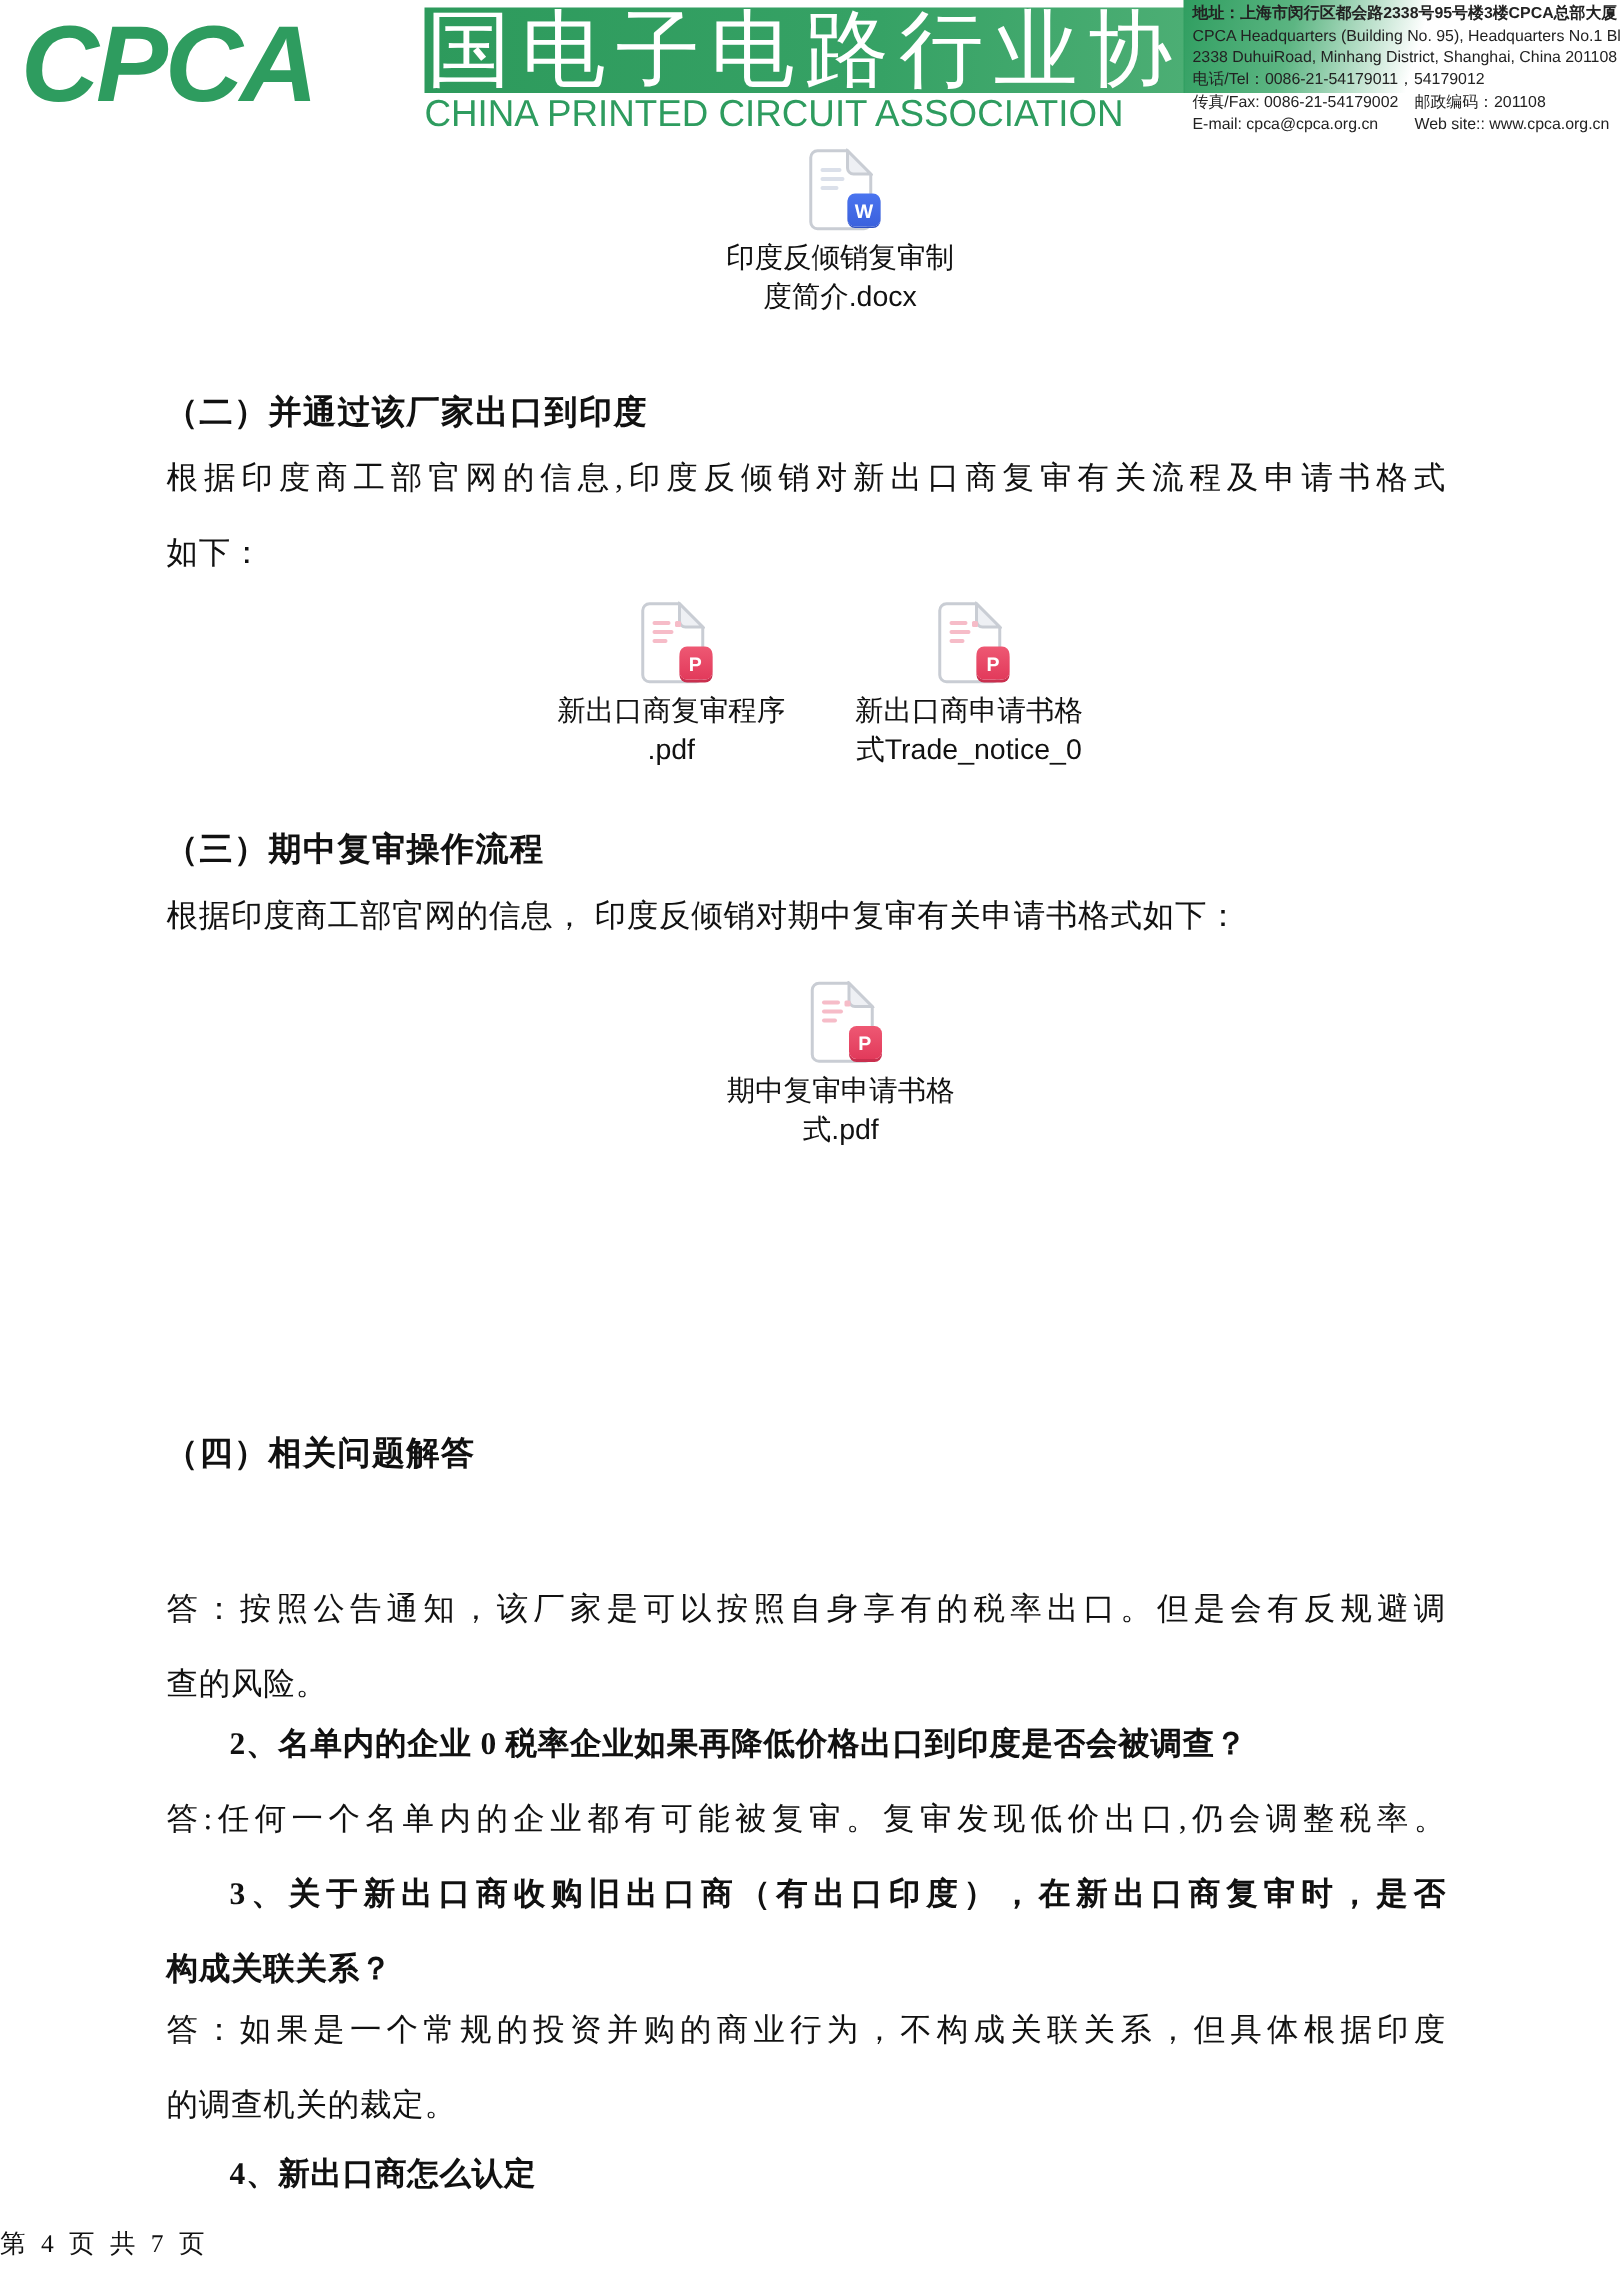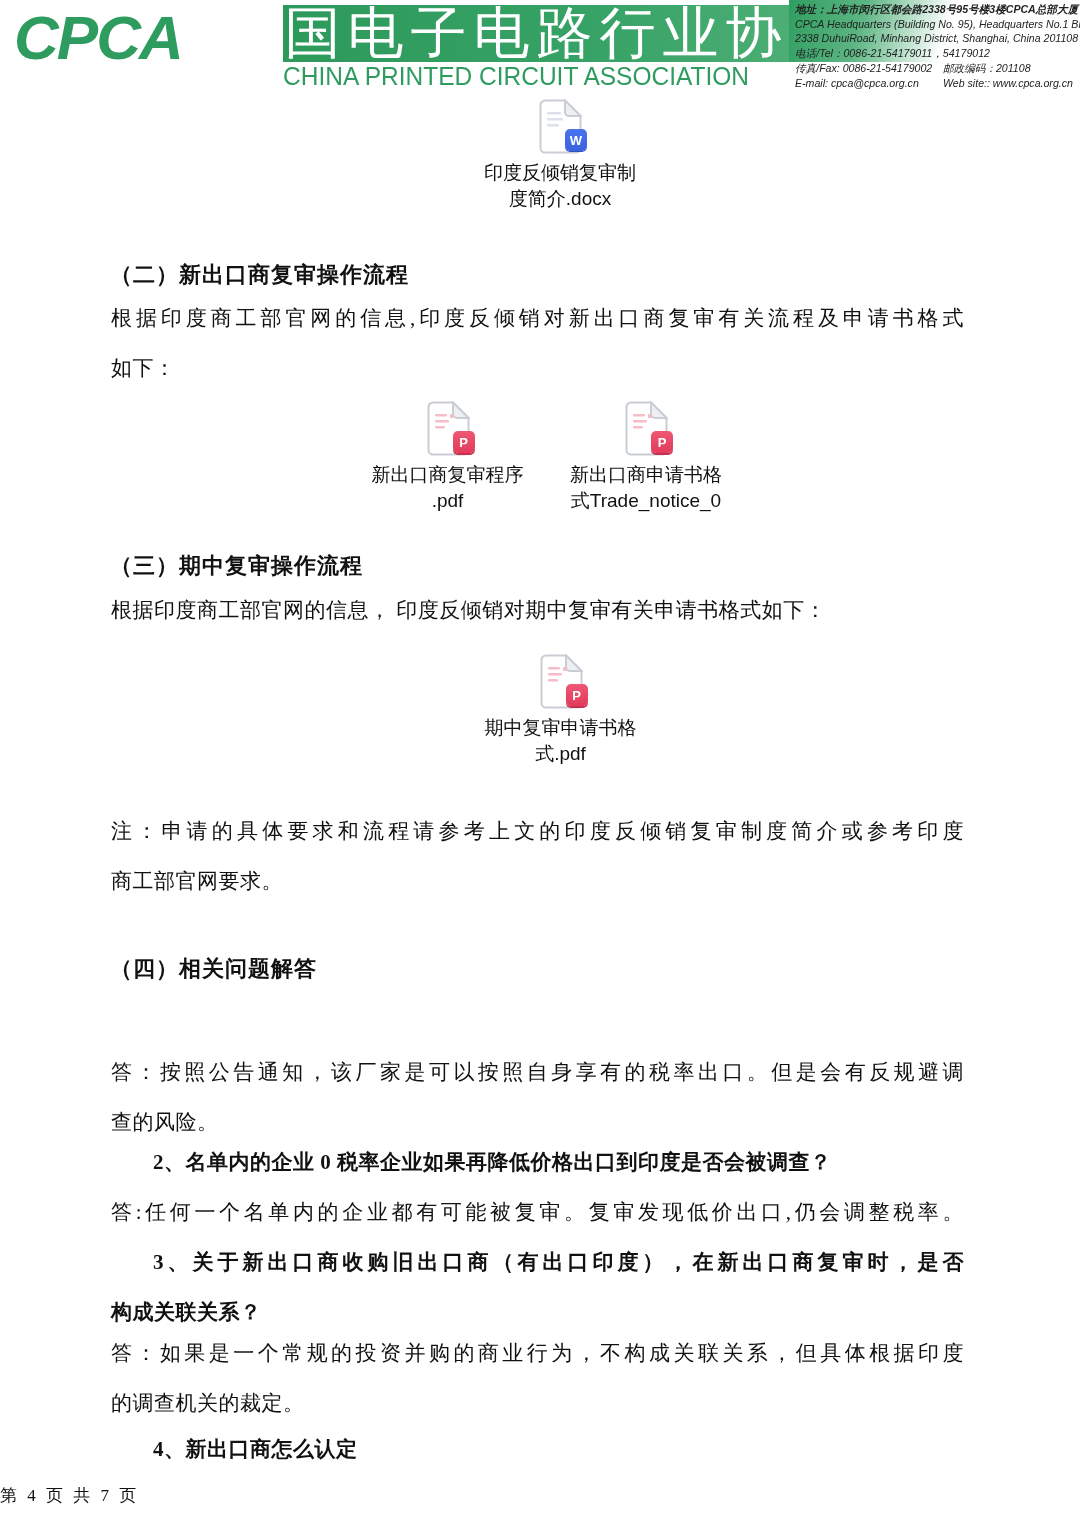--- a/index.html
+++ b/index.html
@@ -10,21 +10,21 @@
     background: #ffffff;
     overflow: hidden;
     font-family: "Liberation Serif", serif;
     color: #111;
   }
 
   
   .logo {
     position: absolute; left: 14px; top: 2px;
     font-family: "Liberation Sans", sans-serif;
-    font-size: 62px; font-weight: 900; font-style: italic;
+    font-size: 72px; font-weight: 900; font-style: italic;
     letter-spacing: -2px; color: #2e9c5f; text-align: right;
   }
   .org-bar {
     position: absolute; left: 283px; top: 5px; width: 507px; height: 57px;
     background: linear-gradient(to right, #2d9a5c 0%, #36a265 60%, #4cae74 100%);
     display: flex; align-items: center; justify-content: center;
   }
   .org-cn {
     font-family: "Liberation Sans", sans-serif;
     font-size: 56px; color: #ffffff; letter-spacing: 7px;
@@ -32,21 +32,21 @@
   }
   .org-en {
     position: absolute; left: 283px; top: 62px; width: 507px;
     font-family: "Liberation Sans", sans-serif;
     font-size: 25px; color: #2e9c5f; white-space: nowrap;
     transform: scaleX(0.98); transform-origin: left;
   }
   .contact {
     position: absolute; left: 795px; top: 2px; width: 282px;
     font-family: "Liberation Sans", sans-serif;
-    font-size: 10.6px; line-height: 14.7px; color: #222; font-style: italic;
+    font-size: 10.6px; line-height: 14.7px; color: #222;
   }
   .contact::before {
     content:""; position:absolute; left:-6px; top:-2px; width:226px; height:62px;
     background: linear-gradient(106deg, #2f9e60 0%, rgba(63,168,108,0.85) 32%, rgba(63,168,108,0) 68%);
     z-index: 0;
   }
   .contact div { position: relative; z-index: 1; white-space: nowrap; }
   .contact .two-col { display: flex; }
   .contact .two-col .c1 { width: 148px; }
   .cn-bold { font-weight: 700; }
@@ -123,21 +123,21 @@
         <rect x="9" y="25" width="12" height="2.6" rx="1.3" fill="#dbe0ea"></rect>
       </svg>
       <span class="badge word">W</span>
     </div>
     <div class="name">
       <div>印度反倾销复审制</div>
       <div>度简介.docx</div>
     </div>
   </div>
 
-  <div class="h2" style="top:260px;">（二）新出口商复审操作流程</div>
+  <div class="h2" style="top:260px;">（二）并通过该厂家出口到印度</div>
   <div class="para" style="top:293px;">
     <div class="jl">根据印度商工部官网的信息,印度反倾销对新出口商复审有关流程及申请书格式</div>
     <div>如下：</div>
   </div>
 
   <div class="attach" style="left:355px; top:401px; width:185px;">
     <div class="doc-icon">
       <svg width="44" height="55" viewBox="0 0 44 55">
         <path d="M7 1.5 H27 L42.5 17 V49 a4.5 4.5 0 0 1 -4.5 4.5 H7 a4.5 4.5 0 0 1 -4.5 -4.5 V6 A4.5 4.5 0 0 1 7 1.5 Z" fill="#ffffff" stroke="#c9cdd4" stroke-width="2"></path>
         <path d="M27 1.5 L42.5 17 H31 a4 4 0 0 1 -4 -4 Z" fill="#eef0f4" stroke="#c9cdd4" stroke-width="2"></path>
@@ -188,24 +188,20 @@
         <rect x="9" y="25" width="10" height="2.6" rx="1.3" fill="#f6bcc8"></rect>
       </svg>
       <span class="badge pdf">P</span>
     </div>
     <div class="name">
       <div>期中复审申请书格</div>
       <div>式.pdf</div>
     </div>
   </div>
 
-  <div class="para" style="top:806px;">
-    <div class="jl">注：申请的具体要求和流程请参考上文的印度反倾销复审制度简介或参考印度</div>
-    <div>商工部官网要求。</div>
-  </div>
 
   <div class="h2" style="top:954px;">（四）相关问题解答</div>
 
 
   <div class="para" style="top:1047px;">
     <div class="jl">答：按照公告通知，该厂家是可以按照自身享有的税率出口。但是会有反规避调</div>
     <div>查的风险。</div>
   </div>
 
   <div class="para qline indent" style="top:1137px;">2、名单内的企业 0 税率企业如果再降低价格出口到印度是否会被调查？</div>

